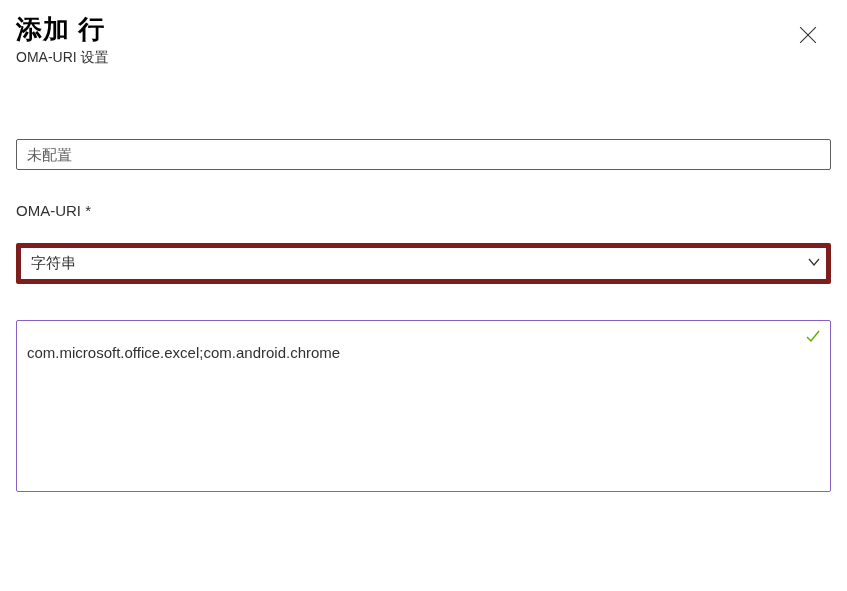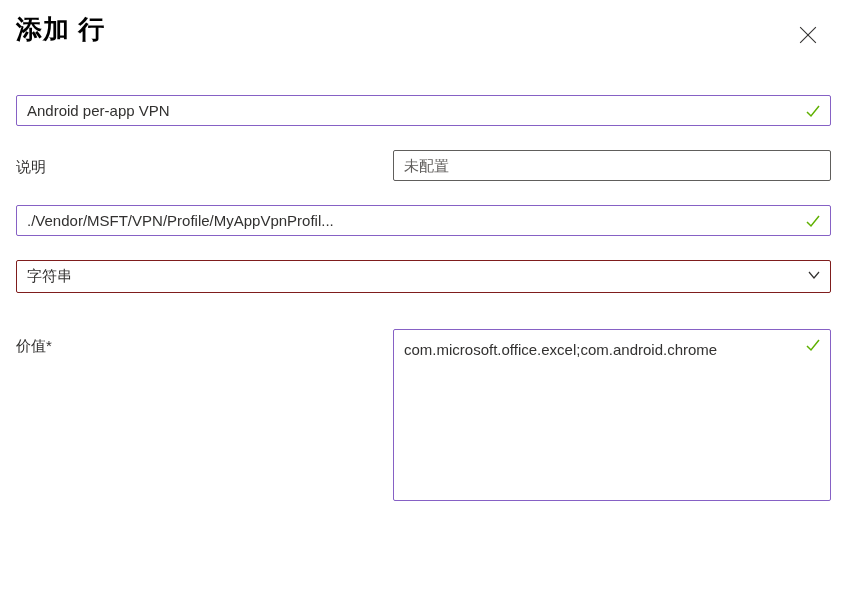--- a/index.html
+++ b/index.html
@@ -65,21 +65,21 @@
       border: 1px solid #605e5c;
       padding-right: 24px;
     }
     .text-input-plain::placeholder { color: #605e5c; }
     .select-wrap {
       position: relative;
       flex: 1;
     }
     .select-input {
       width: 100%;
-      border: 1px solid #7f1d1d;
+      border: 5px solid #7f1d1d;
       font-size: 15px;
       padding: 6px 34px 6px 10px;
       background: #fff;
       cursor: pointer;
       text-align: left;
       border-radius: 2px;
       color: #323130;
     }
     .chevron {
       position: absolute;
@@ -96,86 +96,70 @@
       pointer-events: none;
     }
     .check-icon svg { width: 16px; height: 16px; }
     .check-icon.in-textarea { right: 10px; top: 8px; }
     .textarea-input {
       border: 1px solid #8661c5;
       resize: none;
       height: 172px;
       line-height: 1.6;
       word-break: break-all;
-      padding: 8px 30px 6px 10px;
+      padding: 20px 30px 6px 10px;
     }
     .ellipsis-input {
       white-space: nowrap;
       overflow: hidden;
       text-overflow: ellipsis;
     }
     .value-row { margin-top: 36px; }
   </style>
 </head>
 <body>
 
 <div class="header">
   <div class="title">添加 行</div>
+  <div class="subtitle">OMA-URI 设置</div>
   <button class="close-btn">
     <span>
       <svg viewBox="0 0 16 16" stroke="#323130" stroke-width="1" fill="none">
         <line x1="1" y1="1" x2="15" y2="15"></line>
           <line x1="15" y1="1" x2="1" y2="15"></line>
       </svg>
     </span>
   </button>
 </div>
 
 <div class="form-row">
-  <div class="input-wrap">
-    <input type="text" class="text-input" value="Android per-app VPN" style="">
-    <span class="check-icon">
-      <svg viewBox="0 0 16 16" fill="none" stroke="#5fb000" stroke-width="1.5">
-        <polyline points="2,9 6,13 14,3"></polyline>
-      </svg>
-    </span>
-  </div>
 </div>
 
 <div class="form-row">
-  <div class="form-label">说明</div>
   <div class="input-wrap">
     <input type="text" class="text-input-plain" placeholder="未配置" style="">
   </div>
 </div>
 
 <div class="form-row">
-  <div class="input-wrap">
-    <input type="text" class="text-input ellipsis-input" value="./Vendor/MSFT/VPN/Profile/MyAppVpnProfil..." style="">
-    <span class="check-icon">
-      <svg viewBox="0 0 16 16" fill="none" stroke="#5fb000" stroke-width="1.5">
-        <polyline points="2,9 6,13 14,3"></polyline>
-      </svg>
-    </span>
-  </div>
+  <div class="form-label">OMA-URI *</div>
 </div>
 
 <div class="form-row">
   <div class="select-wrap">
     <button type="button" class="select-input">字符串</button>
     <span class="chevron">
       <svg viewBox="0 0 14 14" fill="none" stroke="#323130" stroke-width="1.2">
         <polyline points="2,4 7,10 12,4"></polyline>
       </svg>
     </span>
   </div>
 </div>
 
 <div class="form-row value-row">
-  <div class="form-label">价值*</div>
   <div class="input-wrap">
     <textarea class="textarea-input" style="">com.microsoft.office.excel;com.android.chrome</textarea>
     <span class="check-icon in-textarea">
       <svg viewBox="0 0 16 16" fill="none" stroke="#5fb000" stroke-width="1.5">
         <polyline points="2,9 6,13 14,3"></polyline>
       </svg>
     </span>
   </div>
 </div>
 

